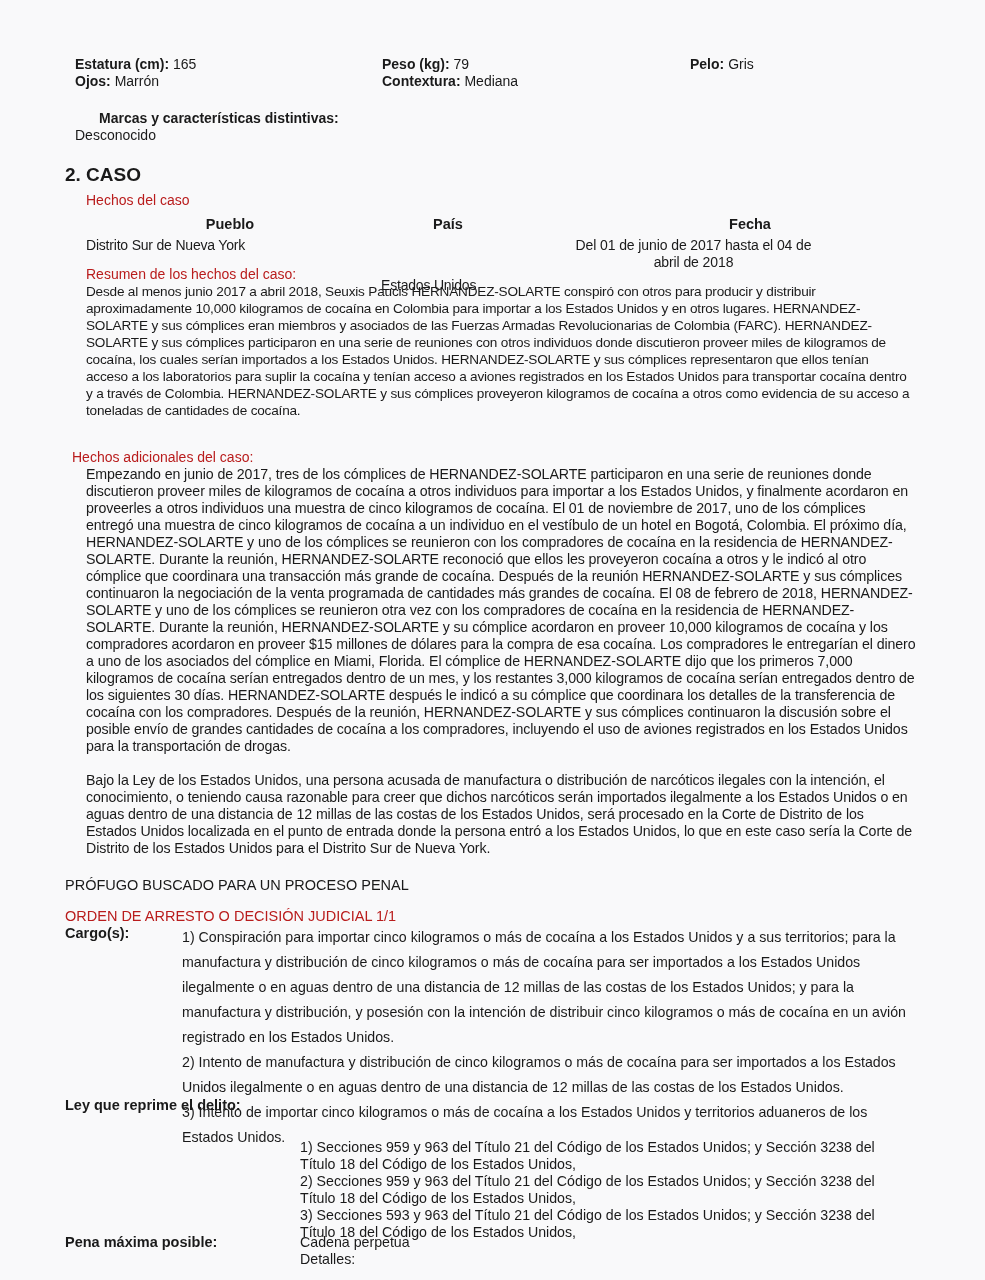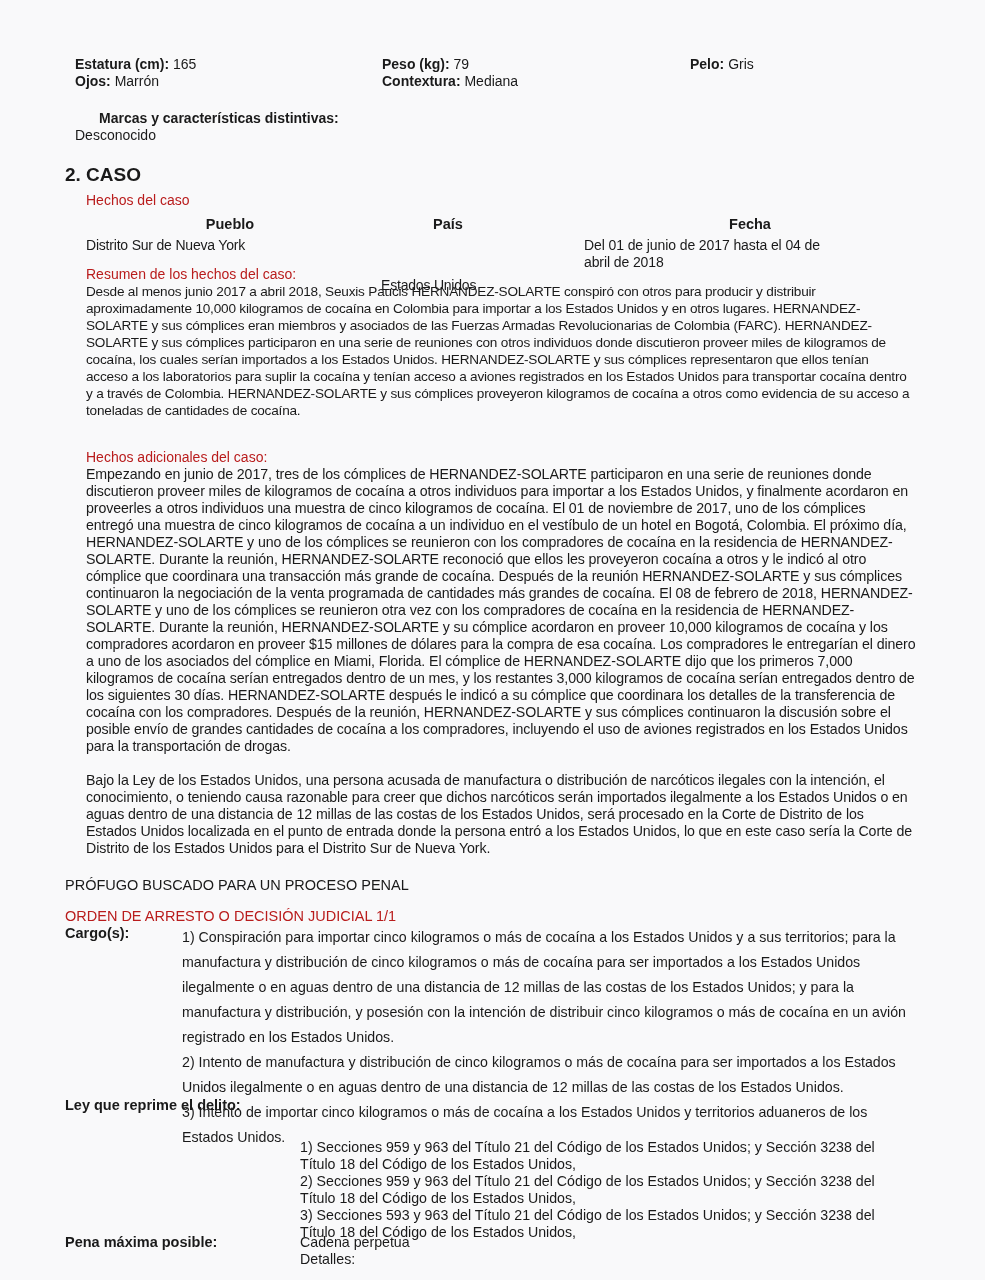--- a/index.html
+++ b/index.html
@@ -57,26 +57,26 @@
 
   <div class="abs b" style="left:65px; top:164px; font-size:19px; line-height:22px;">2. CASO</div>
   <div class="abs t14 blue" style="left:86px; top:192px;">Hechos del caso</div>
 
   <div class="abs b center" style="left:155px; width:150px; top:216px; font-size:14.5px;">Pueblo</div>
   <div class="abs b center" style="left:378px; width:140px; top:216px; font-size:14.5px;">País</div>
   <div class="abs b center" style="left:640px; width:220px; top:216px; font-size:14.5px;">Fecha</div>
 
   <div class="abs t14" style="left:86px; top:237px; letter-spacing:-0.2px;">Distrito Sur de Nueva York</div>
   <div class="abs t14" style="left:381px; top:237px; letter-spacing:-0.2px;margin-top:40px;">Estados Unidos</div>
-  <div class="abs t14" style="left:584px; top:237px; letter-spacing:-0.1px;">Del 01 de junio de 2017 hasta el 04 de abril de 2018</div>
+  <div class="abs t14" style="left:562px; top:237px; letter-spacing:-0.1px;text-align:center;">Del 01 de junio de 2017 hasta el 04 de abril de 2018</div>
 
   <div class="abs t14 blue" style="left:86px; top:266px;">Resumen de los hechos del caso:</div>
   <div class="para" style="top:283px;">Desde al menos junio 2017 a abril 2018, Seuxis Paucis HERNANDEZ-SOLARTE conspiró con otros para producir y distribuir aproximadamente 10,000 kilogramos de cocaína en Colombia para importar a los Estados Unidos y en otros lugares. HERNANDEZ-SOLARTE y sus cómplices eran miembros y asociados de las Fuerzas Armadas Revolucionarias de Colombia (FARC). HERNANDEZ-SOLARTE y sus cómplices participaron en una serie de reuniones con otros individuos donde discutieron proveer miles de kilogramos de cocaína, los cuales serían importados a los Estados Unidos. HERNANDEZ-SOLARTE y sus cómplices representaron que ellos tenían acceso a los laboratorios para suplir la cocaína y tenían acceso a aviones registrados en los Estados Unidos para transportar cocaína dentro y a través de Colombia. HERNANDEZ-SOLARTE y sus cómplices proveyeron kilogramos de cocaína a otros como evidencia de su acceso a toneladas de cantidades de cocaína.</div>
 
-  <div class="abs t14 blue" style="left:86px; top:449px;">Hechos adicionales del caso:</div>
+  <div class="abs t14 blue" style="left:72px; top:449px;">Hechos adicionales del caso:</div>
   <div class="para2" style="top:466px;">Empezando en junio de 2017, tres de los cómplices de HERNANDEZ-SOLARTE participaron en una serie de reuniones donde discutieron proveer miles de kilogramos de cocaína a otros individuos para importar a los Estados Unidos, y finalmente acordaron en proveerles a otros individuos una muestra de cinco kilogramos de cocaína. El 01 de noviembre de 2017, uno de los cómplices entregó una muestra de cinco kilogramos de cocaína a un individuo en el vestíbulo de un hotel en Bogotá, Colombia. El próximo día, HERNANDEZ-SOLARTE y uno de los cómplices se reunieron con los compradores de cocaína en la residencia de HERNANDEZ-SOLARTE. Durante la reunión, HERNANDEZ-SOLARTE reconoció que ellos les proveyeron cocaína a otros y le indicó al otro cómplice que coordinara una transacción más grande de cocaína. Después de la reunión HERNANDEZ-SOLARTE y sus cómplices continuaron la negociación de la venta programada de cantidades más grandes de cocaína. El 08 de febrero de 2018, HERNANDEZ-SOLARTE y uno de los cómplices se reunieron otra vez con los compradores de cocaína en la residencia de HERNANDEZ-SOLARTE. Durante la reunión, HERNANDEZ-SOLARTE y su cómplice acordaron en proveer 10,000 kilogramos de cocaína y los compradores acordaron en proveer $15 millones de dólares para la compra de esa cocaína. Los compradores le entregarían el dinero a uno de los asociados del cómplice en Miami, Florida. El cómplice de HERNANDEZ-SOLARTE dijo que los primeros 7,000 kilogramos de cocaína serían entregados dentro de un mes, y los restantes 3,000 kilogramos de cocaína serían entregados dentro de los siguientes 30 días. HERNANDEZ-SOLARTE después le indicó a su cómplice que coordinara los detalles de la transferencia de cocaína con los compradores. Después de la reunión, HERNANDEZ-SOLARTE y sus cómplices continuaron la discusión sobre el posible envío de grandes cantidades de cocaína a los compradores, incluyendo el uso de aviones registrados en los Estados Unidos para la transportación de drogas.</div>
 
   <div class="para2" style="top:772px;">Bajo la Ley de los Estados Unidos, una persona acusada de manufactura o distribución de narcóticos ilegales con la intención, el conocimiento, o teniendo causa razonable para creer que dichos narcóticos serán importados ilegalmente a los Estados Unidos o en aguas dentro de una distancia de 12 millas de las costas de los Estados Unidos, será procesado en la Corte de Distrito de los Estados Unidos localizada en el punto de entrada donde la persona entró a los Estados Unidos, lo que en este caso sería la Corte de Distrito de los Estados Unidos para el Distrito Sur de Nueva York.</div>
 
   <div class="abs" style="left:65px; top:877px; font-size:14.5px;">PRÓFUGO BUSCADO PARA UN PROCESO PENAL</div>
   <div class="abs blue" style="left:65px; top:908px; font-size:14.5px;text-align:center;">ORDEN DE ARRESTO O DECISIÓN JUDICIAL 1/1</div>
 
   <div class="abs label" style="left:65px; top:925px; font-size:14.5px;">Cargo(s):</div>
   <div class="abs" style="left:182px; top:925px; width:730px; font-size:14.2px; line-height:25px;">
     <div>1) Conspiración para importar cinco kilogramos o más de cocaína a los Estados Unidos y a sus territorios; para la manufactura y distribución de cinco kilogramos o más de cocaína para ser importados a los Estados Unidos ilegalmente o en aguas dentro de una distancia de 12 millas de las costas de los Estados Unidos; y para la manufactura y distribución, y posesión con la intención de distribuir cinco kilogramos o más de cocaína en un avión registrado en los Estados Unidos.</div>

